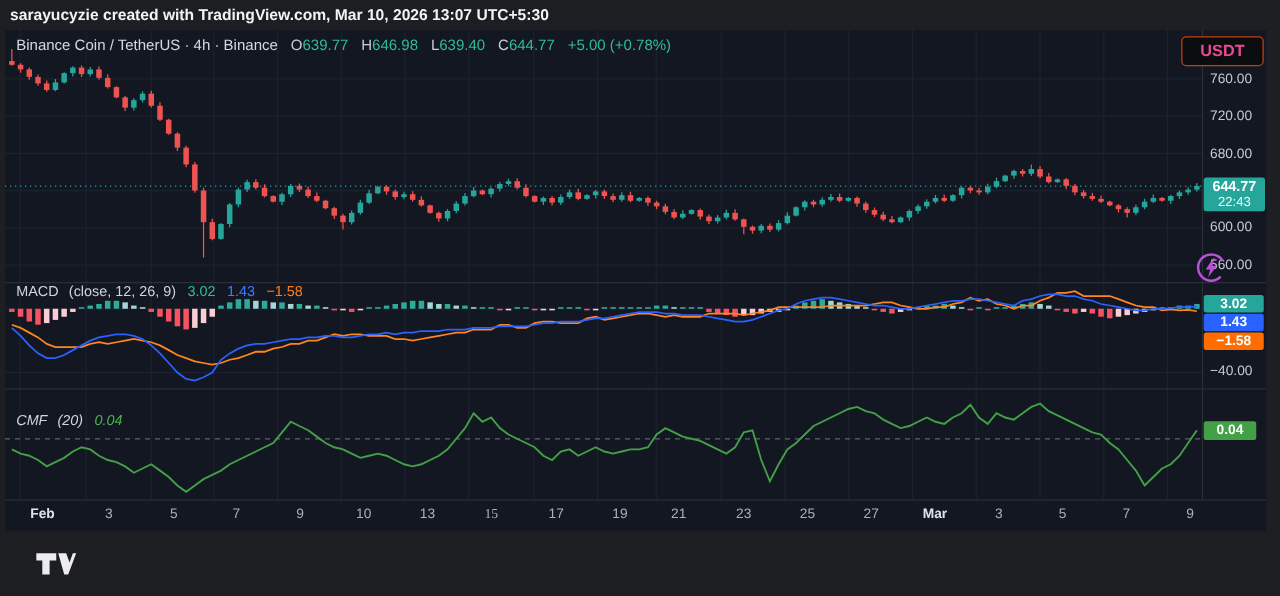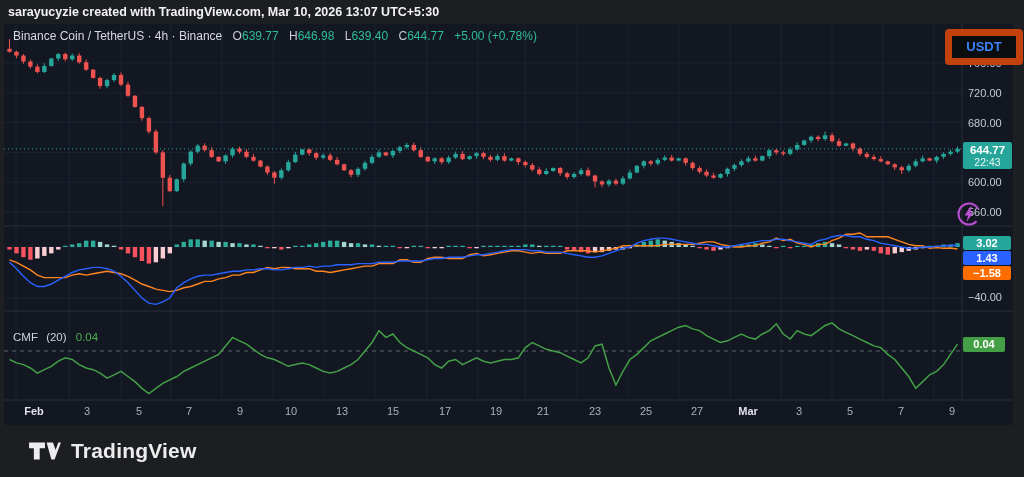--- a/index.html
+++ b/index.html
@@ -14,40 +14,40 @@
   
   #chart{position:absolute;left:4px;top:24px;width:1009px;height:401px;background:#131722;}
   #plot{position:absolute;left:0;top:0;}
   
   #header-row{position:absolute;left:9px;top:5px;font-size:12px;color:#d6d9de;white-space:nowrap;z-index:5;}
   #header-row .dim{color:#d6d9de;}
   #header-row .lab{color:#c9ccd2;margin-left:7px;}
   #header-row .val{color:#2ebd95;}
   #header-row .chg{color:#2ebd95;margin-left:7px;}
   
-  #usdt-btn{position:absolute;left:941px;top:5px;width:64px;height:22px;background:#0b0c0e;border:7px solid #c2410c;border-radius:4px;color:#3b82f6;font-size:13px;font-weight:bold;text-align:center;line-height:21px;z-index:6;}
+  #usdt-btn{position:absolute;left:941px;top:5px;width:64px;height:22px;background:#0b0c0e;border:1px solid #c2410c;border-radius:4px;color:#ec4899;font-size:13px;font-weight:bold;text-align:center;line-height:21px;z-index:6;}
   
   #price-axis{position:absolute;left:958px;top:0;width:51px;height:376px;z-index:4;}
   .pal{position:absolute;left:6px;height:14px;line-height:14px;font-size:11px;color:#c6cad2;white-space:nowrap;}
   
   #price-badge{position:absolute;left:959px;top:118px;width:49px;height:27px;background:#26a69a;border-radius:2px;color:#fff;text-align:center;z-index:7;}
   #price-badge .p{display:block;font-size:11.5px;font-weight:bold;line-height:14px;margin-top:1px;}
   #price-badge .cd{display:block;font-size:10.5px;line-height:11px;color:#eafaf6;}
   
   #macd-row{position:absolute;left:9px;top:204px;font-size:11.5px;color:#cfd3db;white-space:nowrap;z-index:5;}
   #macd-row .h{color:#2ebd95;margin-left:6px;}
   #macd-row .m{color:#3d7bff;margin-left:6px;}
   #macd-row .s{color:#ff7d1a;margin-left:6px;}
   .mbadge{position:absolute;left:959px;width:48px;height:14px;border-radius:2px;color:#fff;font-size:11px;font-weight:bold;text-align:center;line-height:14px;z-index:7;}
   #mb-hist{top:212px;background:#26a69a;}
   #mb-macd{top:227px;background:#2962ff;}
   #mb-sig{top:242px;background:#ff6d00;}
   #macd-axis-label{position:absolute;left:964px;top:267px;font-size:11px;color:#c6cad2;z-index:4;}
   
-  #cmf-row{position:absolute;left:9px;top:307px;font-size:11.5px;color:#cfd3db;white-space:nowrap;z-index:5;}
+  #cmf-row{position:absolute;left:9px;top:307px;font-size:11.5px;color:#cfd3db;white-space:nowrap;z-index:5;font-style:italic;}
   #cmf-row .v{color:#4caf50;margin-left:6px;}
   #cmf-badge{position:absolute;left:959px;top:313px;width:42px;height:15px;background:#43a047;border-radius:2px;color:#fff;font-size:11px;font-weight:bold;text-align:center;line-height:15px;z-index:7;}
   
   #time-axis{position:absolute;left:18px;top:377px;width:958px;height:24px;z-index:4;}
   .tal{position:absolute;top:4px;transform:translateX(-50%);font-size:11px;color:#aab0ba;white-space:nowrap;}
   .tal.month{color:#dfe2e8;font-weight:bold;}
   
   #bolt{position:absolute;left:952px;top:177px;width:26px;height:26px;z-index:8;}
   
   #footer{position:absolute;left:0;top:425px;width:1024px;height:52px;background:#1d1e22;}
@@ -536,41 +536,48 @@
       <div class="pal" style="top: 91.6px;">680.00</div>
       <div class="pal" style="top: 151.2px;">600.00</div>
       <div class="pal" style="top: 181px;">560.00</div>
     </div>
 
   <div id="price-badge">
     <span class="p">644.77</span>
     <span class="cd">22:43</span>
   </div>
 
+  <div id="macd-row">
+    <span>MACD</span>
+    <span style="margin-left:5px">(close, 12, 26, 9)</span>
+    <span class="h">3.02</span>
+    <span class="m">1.43</span>
+    <span class="s">−1.58</span>
+  </div>
   <div class="mbadge" id="mb-hist">3.02</div>
   <div class="mbadge" id="mb-macd">1.43</div>
   <div class="mbadge" id="mb-sig">−1.58</div>
   <div id="macd-axis-label">−40.00</div>
 
   <div id="cmf-row">
     <span>CMF</span>
     <span style="margin-left:5px">(20)</span>
     <span class="v">0.04</span>
   </div>
   <div id="cmf-badge">0.04</div>
 
   <div id="time-axis">
       <span class="tal month" style="left: 12px;">Feb</span>
       <span class="tal" style="left: 65px;">3</span>
       <span class="tal" style="left: 117px;">5</span>
       <span class="tal" style="left: 167px;">7</span>
       <span class="tal" style="left: 218px;">9</span>
       <span class="tal" style="left: 269px;">10</span>
       <span class="tal" style="left: 320px;">13</span>
-      <span class="tal" style="left: 371px;">15</span>
+      <span class="tal" style="left: 371px; font-family: Liberation Serif, serif;">15</span>
       <span class="tal" style="left: 423px;">17</span>
       <span class="tal" style="left: 474px;">19</span>
       <span class="tal" style="left: 521px;">21</span>
       <span class="tal" style="left: 573px;">23</span>
       <span class="tal" style="left: 624px;">25</span>
       <span class="tal" style="left: 675px;">27</span>
       <span class="tal month" style="left: 726px;">Mar</span>
       <span class="tal" style="left: 777px;">3</span>
       <span class="tal" style="left: 828px;">5</span>
       <span class="tal" style="left: 879px;">7</span>
@@ -582,15 +589,14 @@
     <path d="M14.5 5.5 L8.5 14.5 h3.6 L10.5 21 L17.5 11.5 h-3.6 L15.8 5.5 z" fill="#bb4fd6"></path>
   </svg>
 </div>
 
 <div id="footer">
   <div id="brand">
     <svg width="34" height="24" viewBox="0 0 64 44">
       <path d="M2 6 H32 V17 H22 V38 H11 V17 H2 Z" fill="#ececee"></path>
       <path d="M35 6 H47 L52 20 L57 6 H62 L50 38 H44 Z" fill="#ececee"></path>
     </svg>
-    <span class="txt">TradingView</span>
   </div>
 </div>
 
 </body></html>

